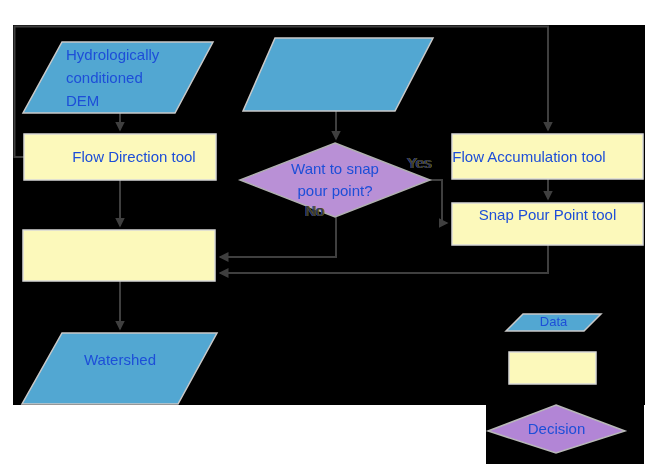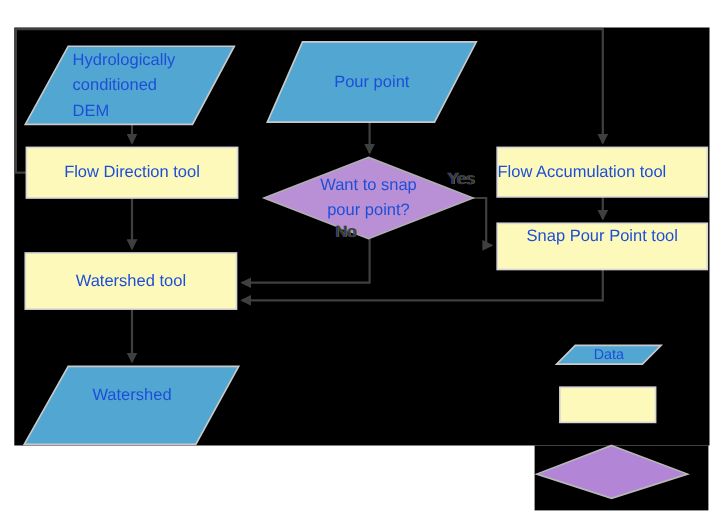--- a/index.html
+++ b/index.html
@@ -61,33 +61,32 @@
 
     <polygon points="523,314 601,314 584,331 506,331" stroke="#c9c9c9" stroke-width="1.5" fill="#52a7d2"></polygon>
     <rect x="509" y="352" width="87" height="32" stroke="#d8d8d8" stroke-width="1.5" fill="#fcf9bb"></rect>
     <polygon points="556,405 625,431 556,453 488,431" stroke="#b8b8b8" stroke-width="1.5" fill="#b285d6"></polygon>
   </svg>
 
   <div class="label" style="left:66px; top:43px; width:140px; line-height:23px;">Hydrologically
 conditioned
 DEM</div>
 
-  <div class="label center" style="left:268px; top:38px; width:140px; height:73px;">Pour point</div>
 
-  <div class="label center" style="left:24px; top:134px; width:192px; height:46px;">Flow Direction tool</div>
+  <div class="label center" style="left:24px; top:134px; width:192px; height:46px;padding-left:14px;">Flow Direction tool</div>
 
   <div class="label center" style="left:452px; top:134px; width:154px; height:45px;">Flow Accumulation tool</div>
 
   <div class="label center" style="left:452px; top:203px; width:191px; height:24px;text-align:center;">Snap Pour Point tool</div>
 
   <div class="label center" style="left:265px; top:158px; width:140px; height:44px;">Want to snap
 pour point?</div>
 
-  <div class="label center" style="left:23px; top:230px; width:192px; height:51px;">Watershed tool</div>
 
   <div class="label center" style="left:45px; top:333px; width:150px; height:54px;">Watershed</div>
 
   <div class="edge-label" style="left:407px; top:157px;">Yes</div>
   <div class="edge-label" style="left:305px; top:205px;">No</div>
 
   <div class="label center" style="left:506px; top:313px; width:95px; height:18px; font-size:13px;">Data</div>
+  <div class="label center" style="left:488px; top:417px; width:137px; height:24px;">Decision</div>
 
 </div>
 
 </body></html>

